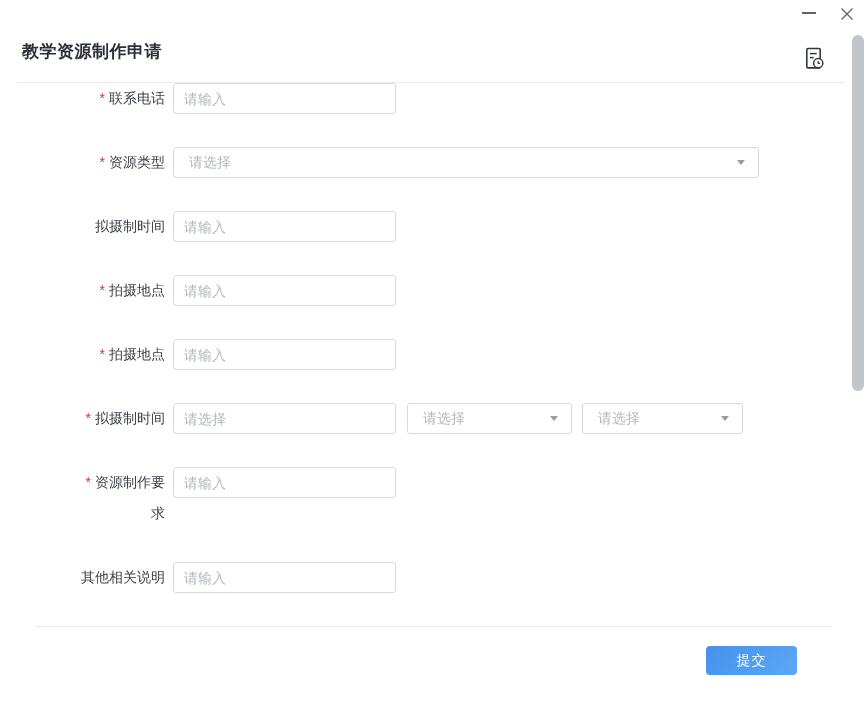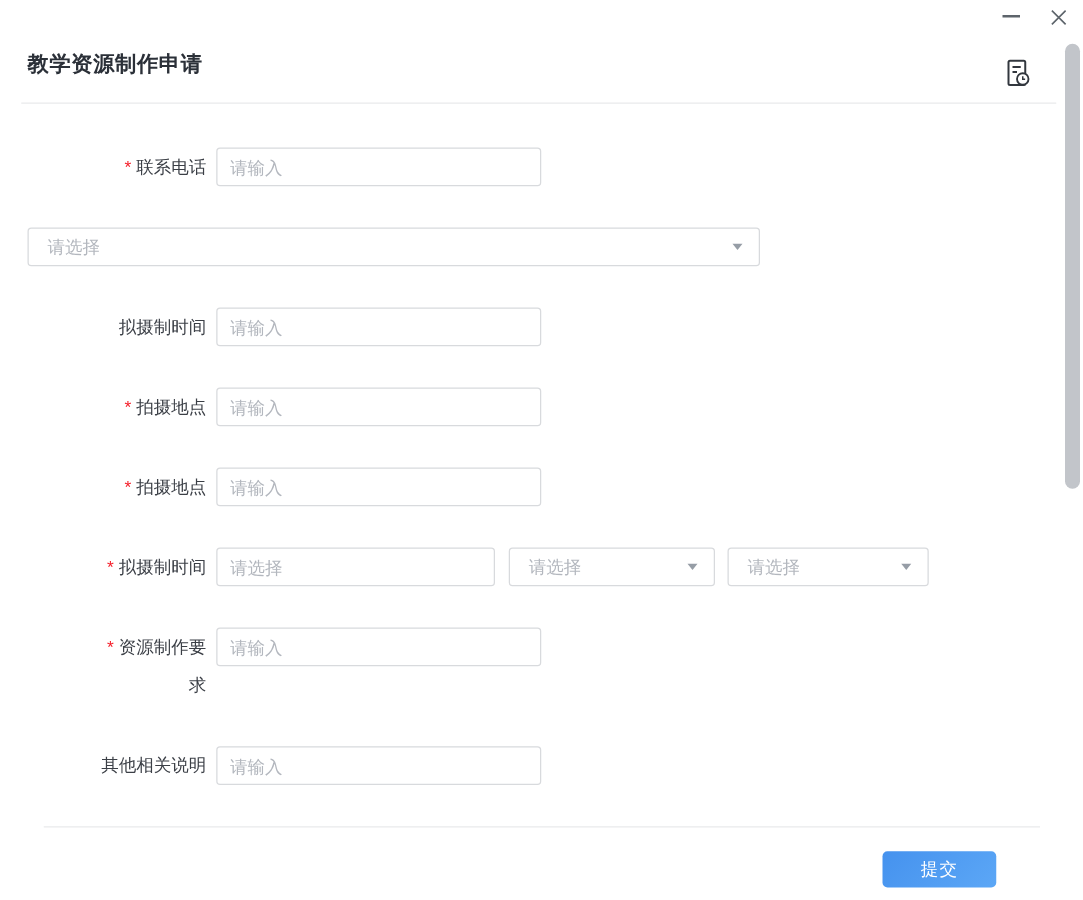--- a/index.html
+++ b/index.html
@@ -21,31 +21,31 @@
   
   .dialog { padding:40px 22px 0 22px; }
   .dialog-title {
     margin:0 0 19px 0; font-size:17px; font-weight:700; color:#2b3038; letter-spacing:0.5px;
   }
   .history-btn {
     position:absolute; top:46px; right:41px; background:none; border:none; padding:0; cursor:pointer; line-height:0;
   }
   .divider { height:1px; background:#e9eaeb; margin:0 -1px 0 -5px; }
   
-  .form { margin-top:35px; }
+  .form { }
   .form-item { display:flex; align-items:flex-start; margin-bottom:33px; }
   .form-label {
     width:90px; margin-left:53px; margin-right:8px; flex:none;
     text-align:right; font-size:14px; line-height:31px; color:#3b3f46; word-break:break-all;
   }
   .req { color:#f5222d; margin-right:4px; }
   .ctl {
     height:31px; border:1px solid #d8dadd; border-radius:3px; background:#fff; font-size:14px;
   }
-  .ctl-input { width:260px; padding:0 10px; color:#333; outline:none; font-family:inherit; }
+  .ctl-input { width:223px; padding:0 10px; color:#333; outline:none; font-family:inherit; }
   .ctl-input::placeholder { color:#b3b7be; opacity:1; }
   .select { display:flex; align-items:center; justify-content:space-between; padding:0 13px 0 15px; cursor:pointer; }
   .select .sel-txt { color:#b3b7be; }
   .caret {
     width:0; height:0; flex:none;
     border-left:4.5px solid transparent; border-right:4.5px solid transparent; border-top:5.5px solid #969da6;
   }
   .select-wide { width:586px; }
   .row-group { display:flex; }
   .date-input { width:223px; }
@@ -89,20 +89,21 @@
   <div class="divider"></div>
 
   <div class="form">
 
     <div class="form-item">
       <div class="form-label"><span class="req">*</span><span>联系电话</span></div>
       <input class="ctl ctl-input" type="text" placeholder="请输入" style="">
     </div>
 
     <div class="form-item">
+      <div class="form-label"><span class="req">*</span><span>资源类型</span></div>
       <div class="ctl select select-wide">
         <span class="sel-txt">请选择</span>
         <span class="caret"></span>
       </div>
     </div>
 
     <div class="form-item">
       <div class="form-label"><span>拟摄制时间</span></div>
       <input class="ctl ctl-input" type="text" placeholder="请输入" style="">
     </div>

